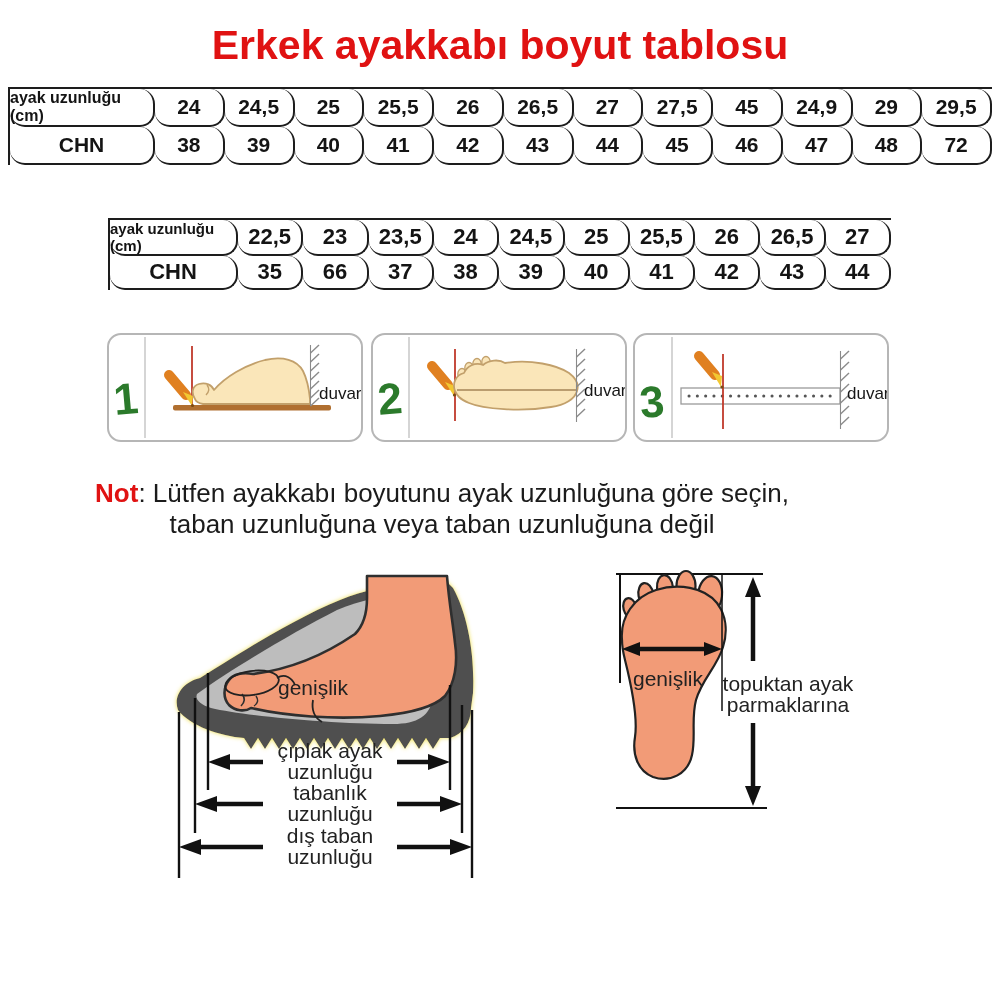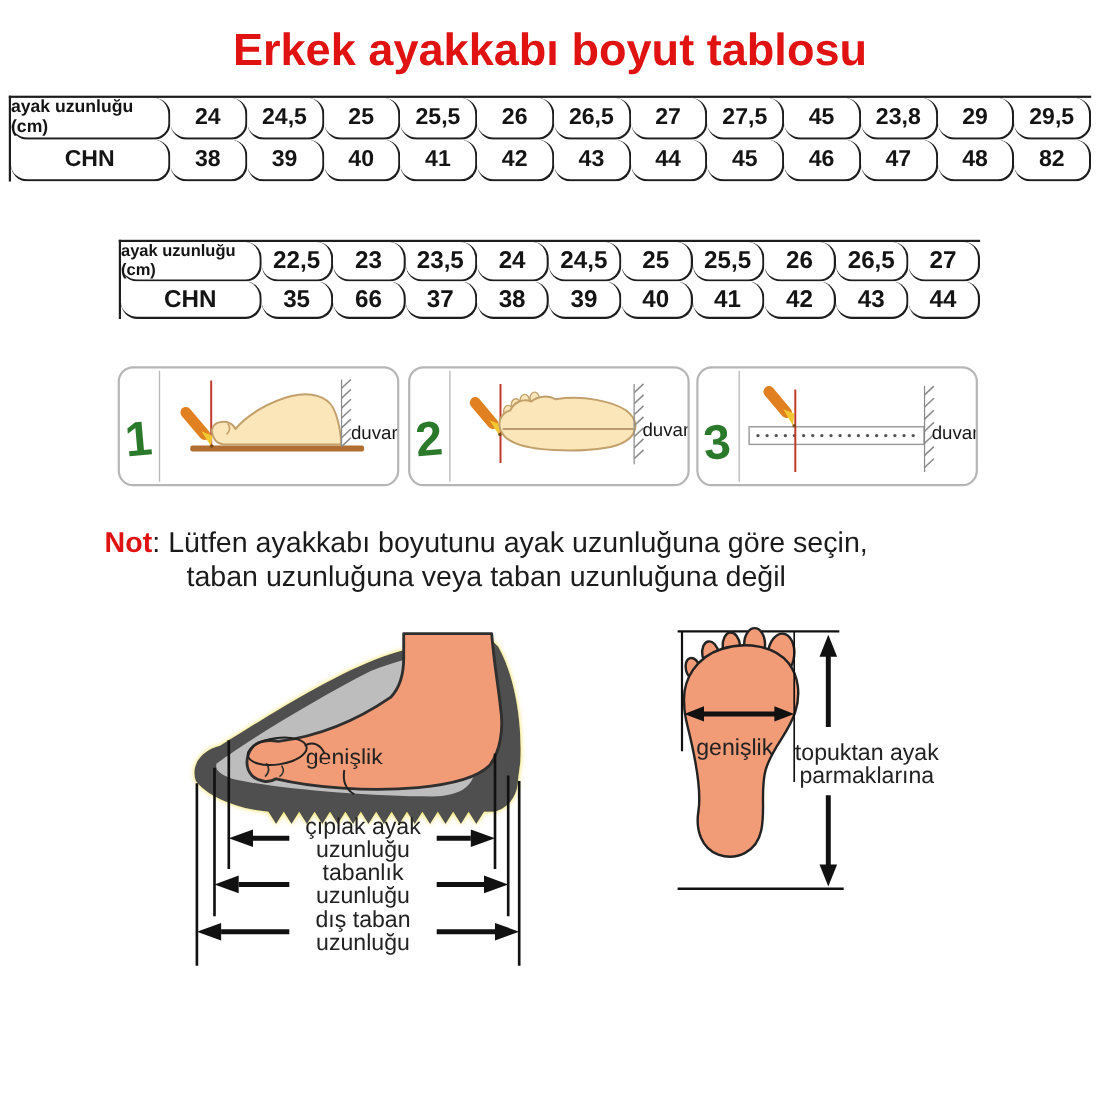--- a/index.html
+++ b/index.html
@@ -44,36 +44,36 @@
     <div class="cell rowhead1">ayak uzunluğu (cm)</div>
     <div class="cell">24</div>
     <div class="cell">24,5</div>
     <div class="cell">25</div>
     <div class="cell">25,5</div>
     <div class="cell">26</div>
     <div class="cell">26,5</div>
     <div class="cell">27</div>
     <div class="cell">27,5</div>
     <div class="cell">45</div>
-    <div class="cell">23,8</div>
+    <div class="cell">24,9</div>
     <div class="cell">29</div>
     <div class="cell">29,5</div>
     <div class="cell rowhead2">CHN</div>
     <div class="cell">38</div>
     <div class="cell">39</div>
     <div class="cell">40</div>
     <div class="cell">41</div>
     <div class="cell">42</div>
     <div class="cell">43</div>
     <div class="cell">44</div>
     <div class="cell">45</div>
     <div class="cell">46</div>
     <div class="cell">47</div>
     <div class="cell">48</div>
-    <div class="cell">82</div>
+    <div class="cell">72</div>
   </div>
 
 
   <div class="size-table" id="table-women">
     <div class="cell rowhead1">ayak uzunluğu (cm)</div>
     <div class="cell">22,5</div>
     <div class="cell">23</div>
     <div class="cell">23,5</div>
     <div class="cell">24</div>
     <div class="cell">24,5</div>

